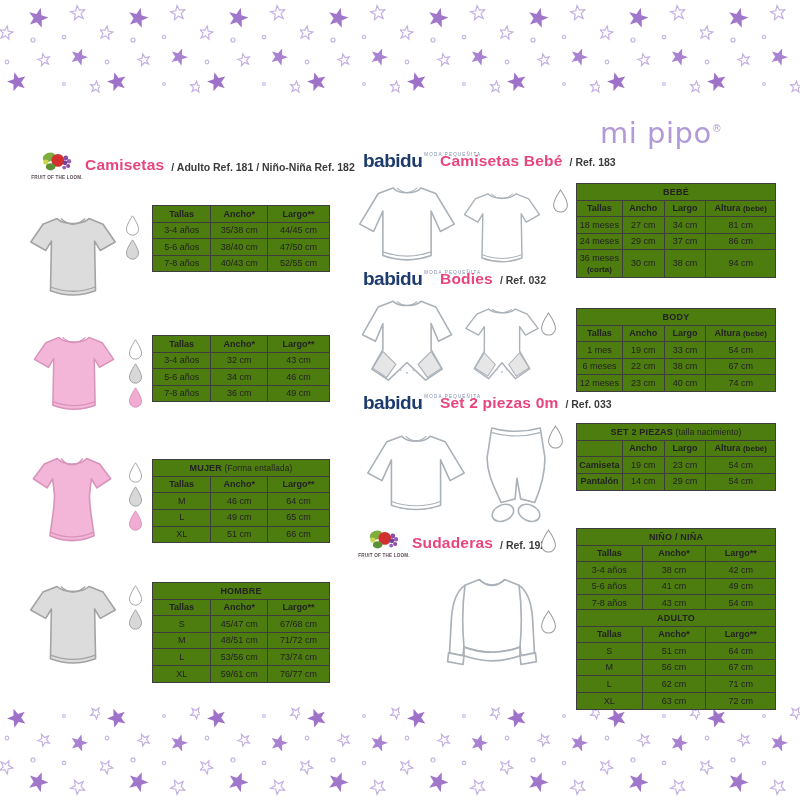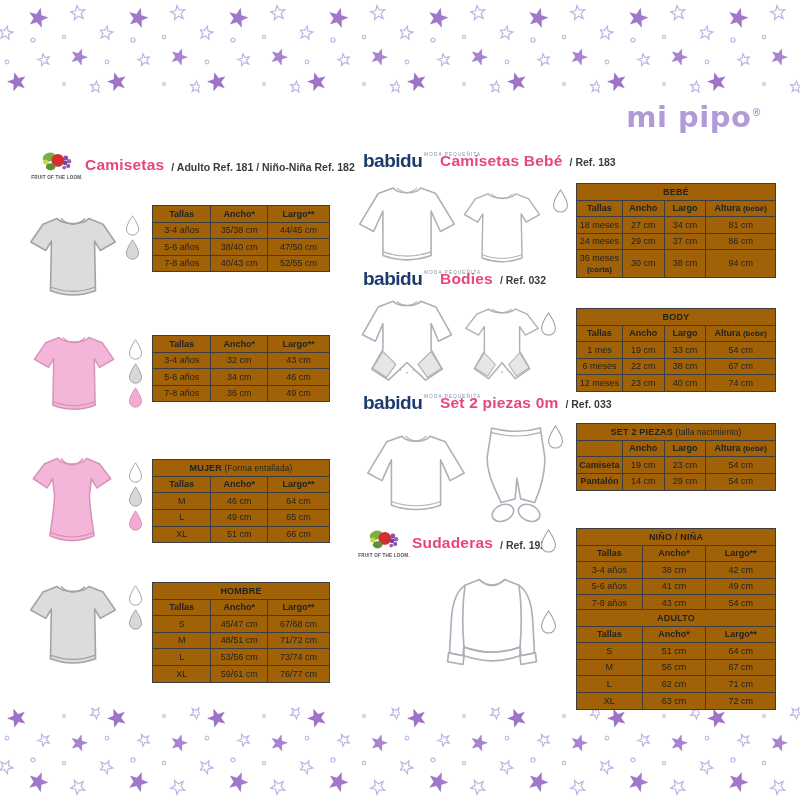--- a/index.html
+++ b/index.html
@@ -2,33 +2,33 @@
 <html><head>
 <meta charset="utf-8">
 <style>
 *{box-sizing:border-box;margin:0;padding:0}
 html,body{background:#fff}
 .page{position:relative;width:800px;height:800px;background:#fff;overflow:hidden;
   font-family:"Liberation Sans","DejaVu Sans",sans-serif;}
 .band{position:absolute;left:0}
 .band.top{top:0}
 .band.bottom{top:700px;transform:scaleY(-1)}
-.mipipo{position:absolute;left:600px;top:100px;width:162px;text-align:right;
-  font-weight:bold;color:#b19ad7;font-size:29px;letter-spacing:.5px;font-family:"DejaVu Sans",sans-serif}
+.mipipo{position:absolute;left:600px;top:116px;width:162px;
+  font-weight:normal;color:#b19ad7;font-size:29px;letter-spacing:.5px;font-family:"DejaVu Sans",sans-serif}
 .mipipo sup{font-size:10px;vertical-align:super}
 .sec-head{position:absolute;display:flex;align-items:center;gap:7px;white-space:nowrap}
 .sec-title{font-size:15.5px;font-weight:bold;color:#e8457f;letter-spacing:.2px}
 .sec-ref{font-size:10.5px;font-weight:bold;color:#3b3b3b;padding-top:3px}
 .fotl{display:flex;flex-direction:column;align-items:center;width:42px;flex:0 0 auto}
 .fotl-fruit{width:34px;height:24px}
 .fotl-txt{font-size:4.6px;color:#5a4a55;letter-spacing:.2px;white-space:nowrap;margin-top:1px;font-weight:bold}
 .babidu{display:flex;flex-direction:row;width:70px;flex:0 0 auto}
 .babidu-word{font-size:19px;font-weight:bold;color:#1c3a6b;letter-spacing:-.5px;line-height:1}
 .babidu-tag{font-size:4.5px;color:#7d8aa8;letter-spacing:1.2px;margin:1px 0 0 2px;text-transform:uppercase}
-table.sizes{position:absolute;border-collapse:collapse;table-layout:fixed;background:#a16207}
+table.sizes{position:absolute;border-collapse:collapse;table-layout:fixed;background:#4d7c0f}
 .sizes th,.sizes td{border:1px solid #3d3d3d;text-align:center;vertical-align:middle;
   font-size:9px;color:#222;padding:2.5px 1px;line-height:1.18;white-space:pre-line}
 .sizes th{font-weight:bold}
 .sizes td{font-weight:normal}
 .t-title{font-size:9.5px;letter-spacing:.2px}
 .t-sub{font-weight:normal;font-size:8.2px}
 .paren{font-weight:bold;font-size:8px}
 .drops{position:absolute;display:flex;flex-direction:column;gap:3px}
 .drop{width:17px;height:21px;display:block}
 .drops.lg .drop{width:19px;height:24px}

